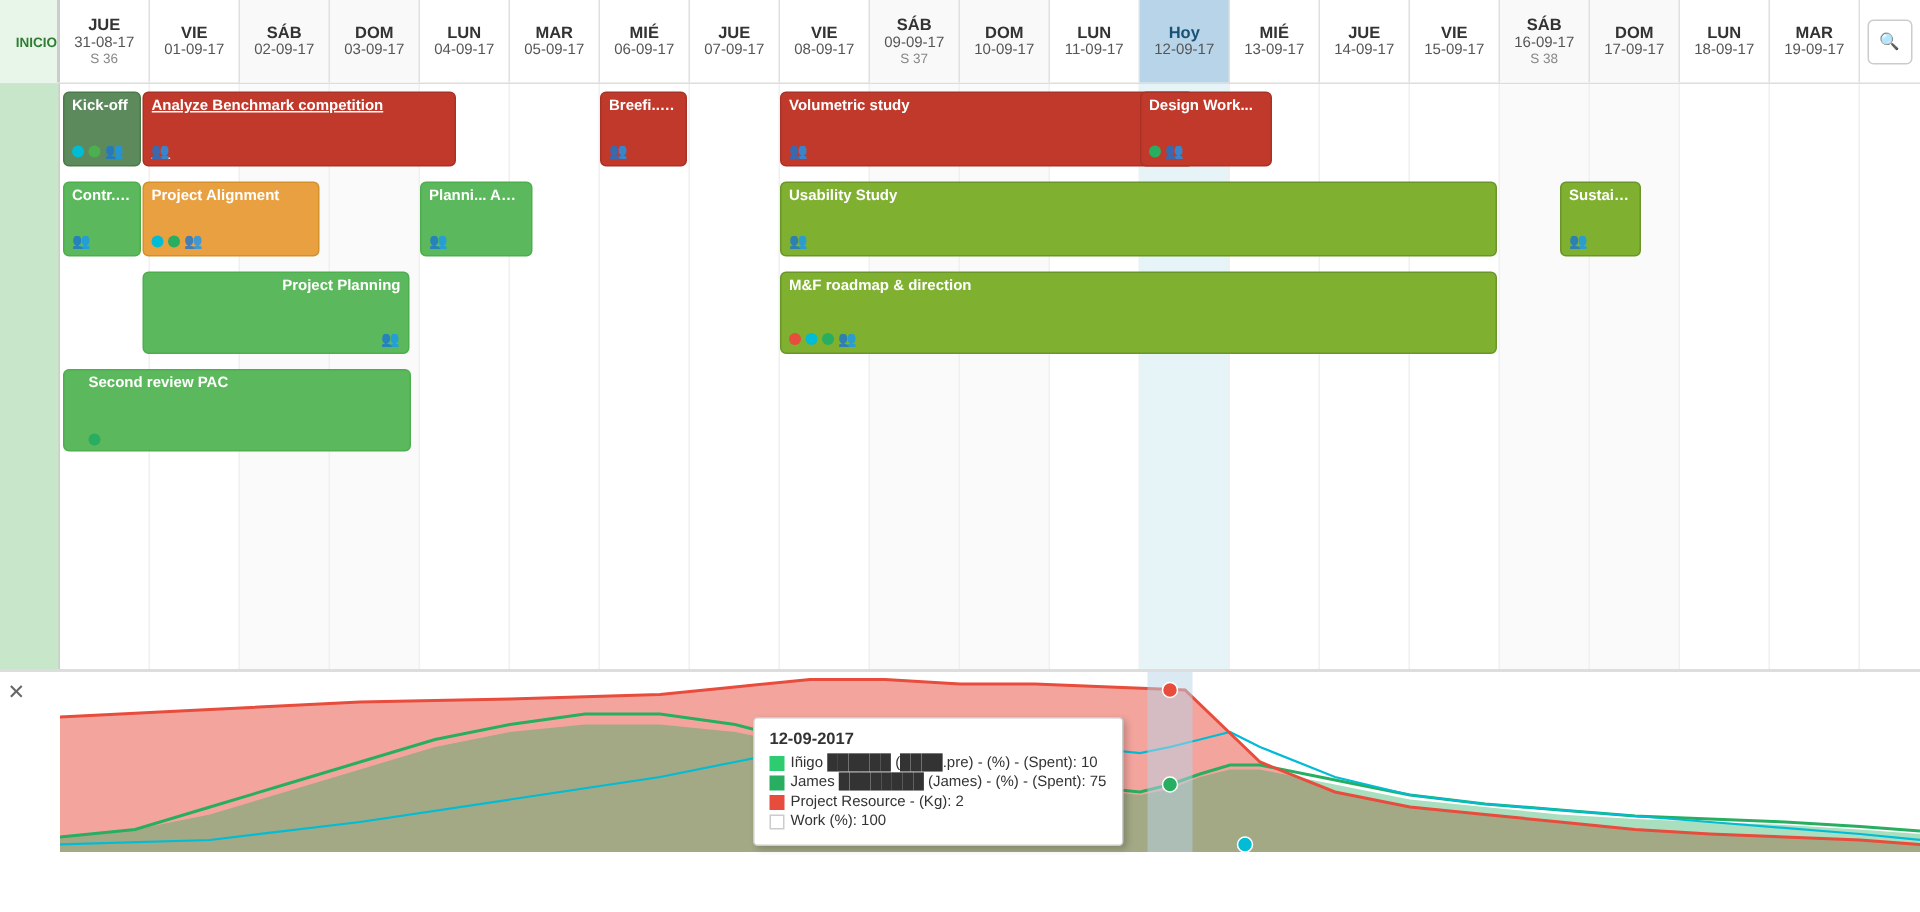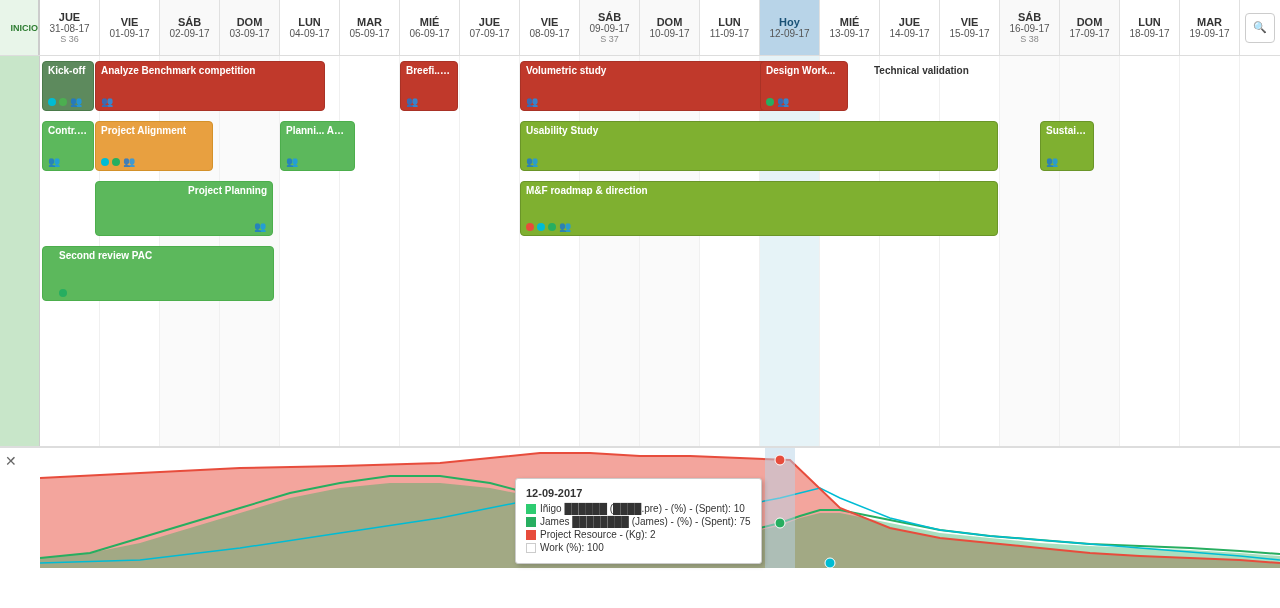--- a/index.html
+++ b/index.html
@@ -310,21 +310,21 @@
 
       <div class="task-bar bar-kick" style="left:2px; top:5px; width:52px; height:50px;">
         <span class="task-title">Kick-off</span>
         <div class="task-bottom">
           <span class="dot" style="background:#00bcd4;"></span>
           <span class="dot" style="background:#4caf50;"></span>
           <span class="person-icon">👥</span>
         </div>
       </div>
 
-      <div class="task-bar bar-red" style="left:55px; top:5px; width:230px; height:50px;">
+      <div class="task-bar bar-red" style="left:55px; top:5px; width:209px; height:50px;text-decoration:underline;">
         <span class="task-title">Analyze Benchmark competition</span>
         <div class="task-bottom">
           <span class="person-icon">👥</span>
         </div>
       </div>
 
       <div class="task-bar bar-red" style="left:360px; top:5px; width:58px; height:50px;">
         <span class="task-title">Breefi... Agree...</span>
         <div class="task-bottom">
           <span class="person-icon">👥</span>
@@ -339,23 +339,20 @@
       </div>
 
       <div class="task-bar bar-red" style="left:720px; top:5px; width:88px; height:50px;">
         <span class="task-title">Design Work...</span>
         <div class="task-bottom">
           <span class="dot" style="background:#27ae60;"></span>
           <span class="person-icon">👥</span>
         </div>
       </div>
 
-      <div style="position:absolute; left:830px; top:5px; width:200px; height:50px; display:flex; align-items:flex-start; padding:4px; color:#333; font-size:10px; font-weight:bold;">
-        <span>Technical validation</span>
-      </div>
 
       <div class="task-bar bar-green" style="left:2px; top:65px; width:52px; height:50px;">
         <span class="task-title">Contr... tradu...</span>
         <div class="task-bottom">
           <span class="person-icon">👥</span>
         </div>
       </div>
 
       <div class="task-bar bar-orange" style="left:55px; top:65px; width:118px; height:50px;">
         <span class="task-title">Project Alignment</span>
@@ -433,21 +430,21 @@
 
       <line x1="740" y1="0" x2="740" y2="120" stroke="#b8d4e8" stroke-width="30" opacity="0.5"></line>
 
       <circle cx="740" cy="12" r="5" fill="#e74c3c" stroke="#fff" stroke-width="1"></circle>
 
       <circle cx="740" cy="75" r="5" fill="#27ae60" stroke="#fff" stroke-width="1"></circle>
 
       <circle cx="790" cy="115" r="5" fill="#00bcd4" stroke="#fff" stroke-width="1"></circle>
     </svg>
 
-    <div class="tooltip-box" style="left:515px; top:30px;">
+    <div class="tooltip-box" style="left:502px; top:30px;">
       <div class="tt-date">12-09-2017</div>
       <div class="tooltip-row">
         <span class="tt-dot teal"></span>
         <span>Iñigo ██████ (████.pre) - (%) - (Spent): 10</span>
       </div>
       <div class="tooltip-row">
         <span class="tt-dot green"></span>
         <span>James ████████ (James) - (%) - (Spent): 75</span>
       </div>
       <div class="tooltip-row">

